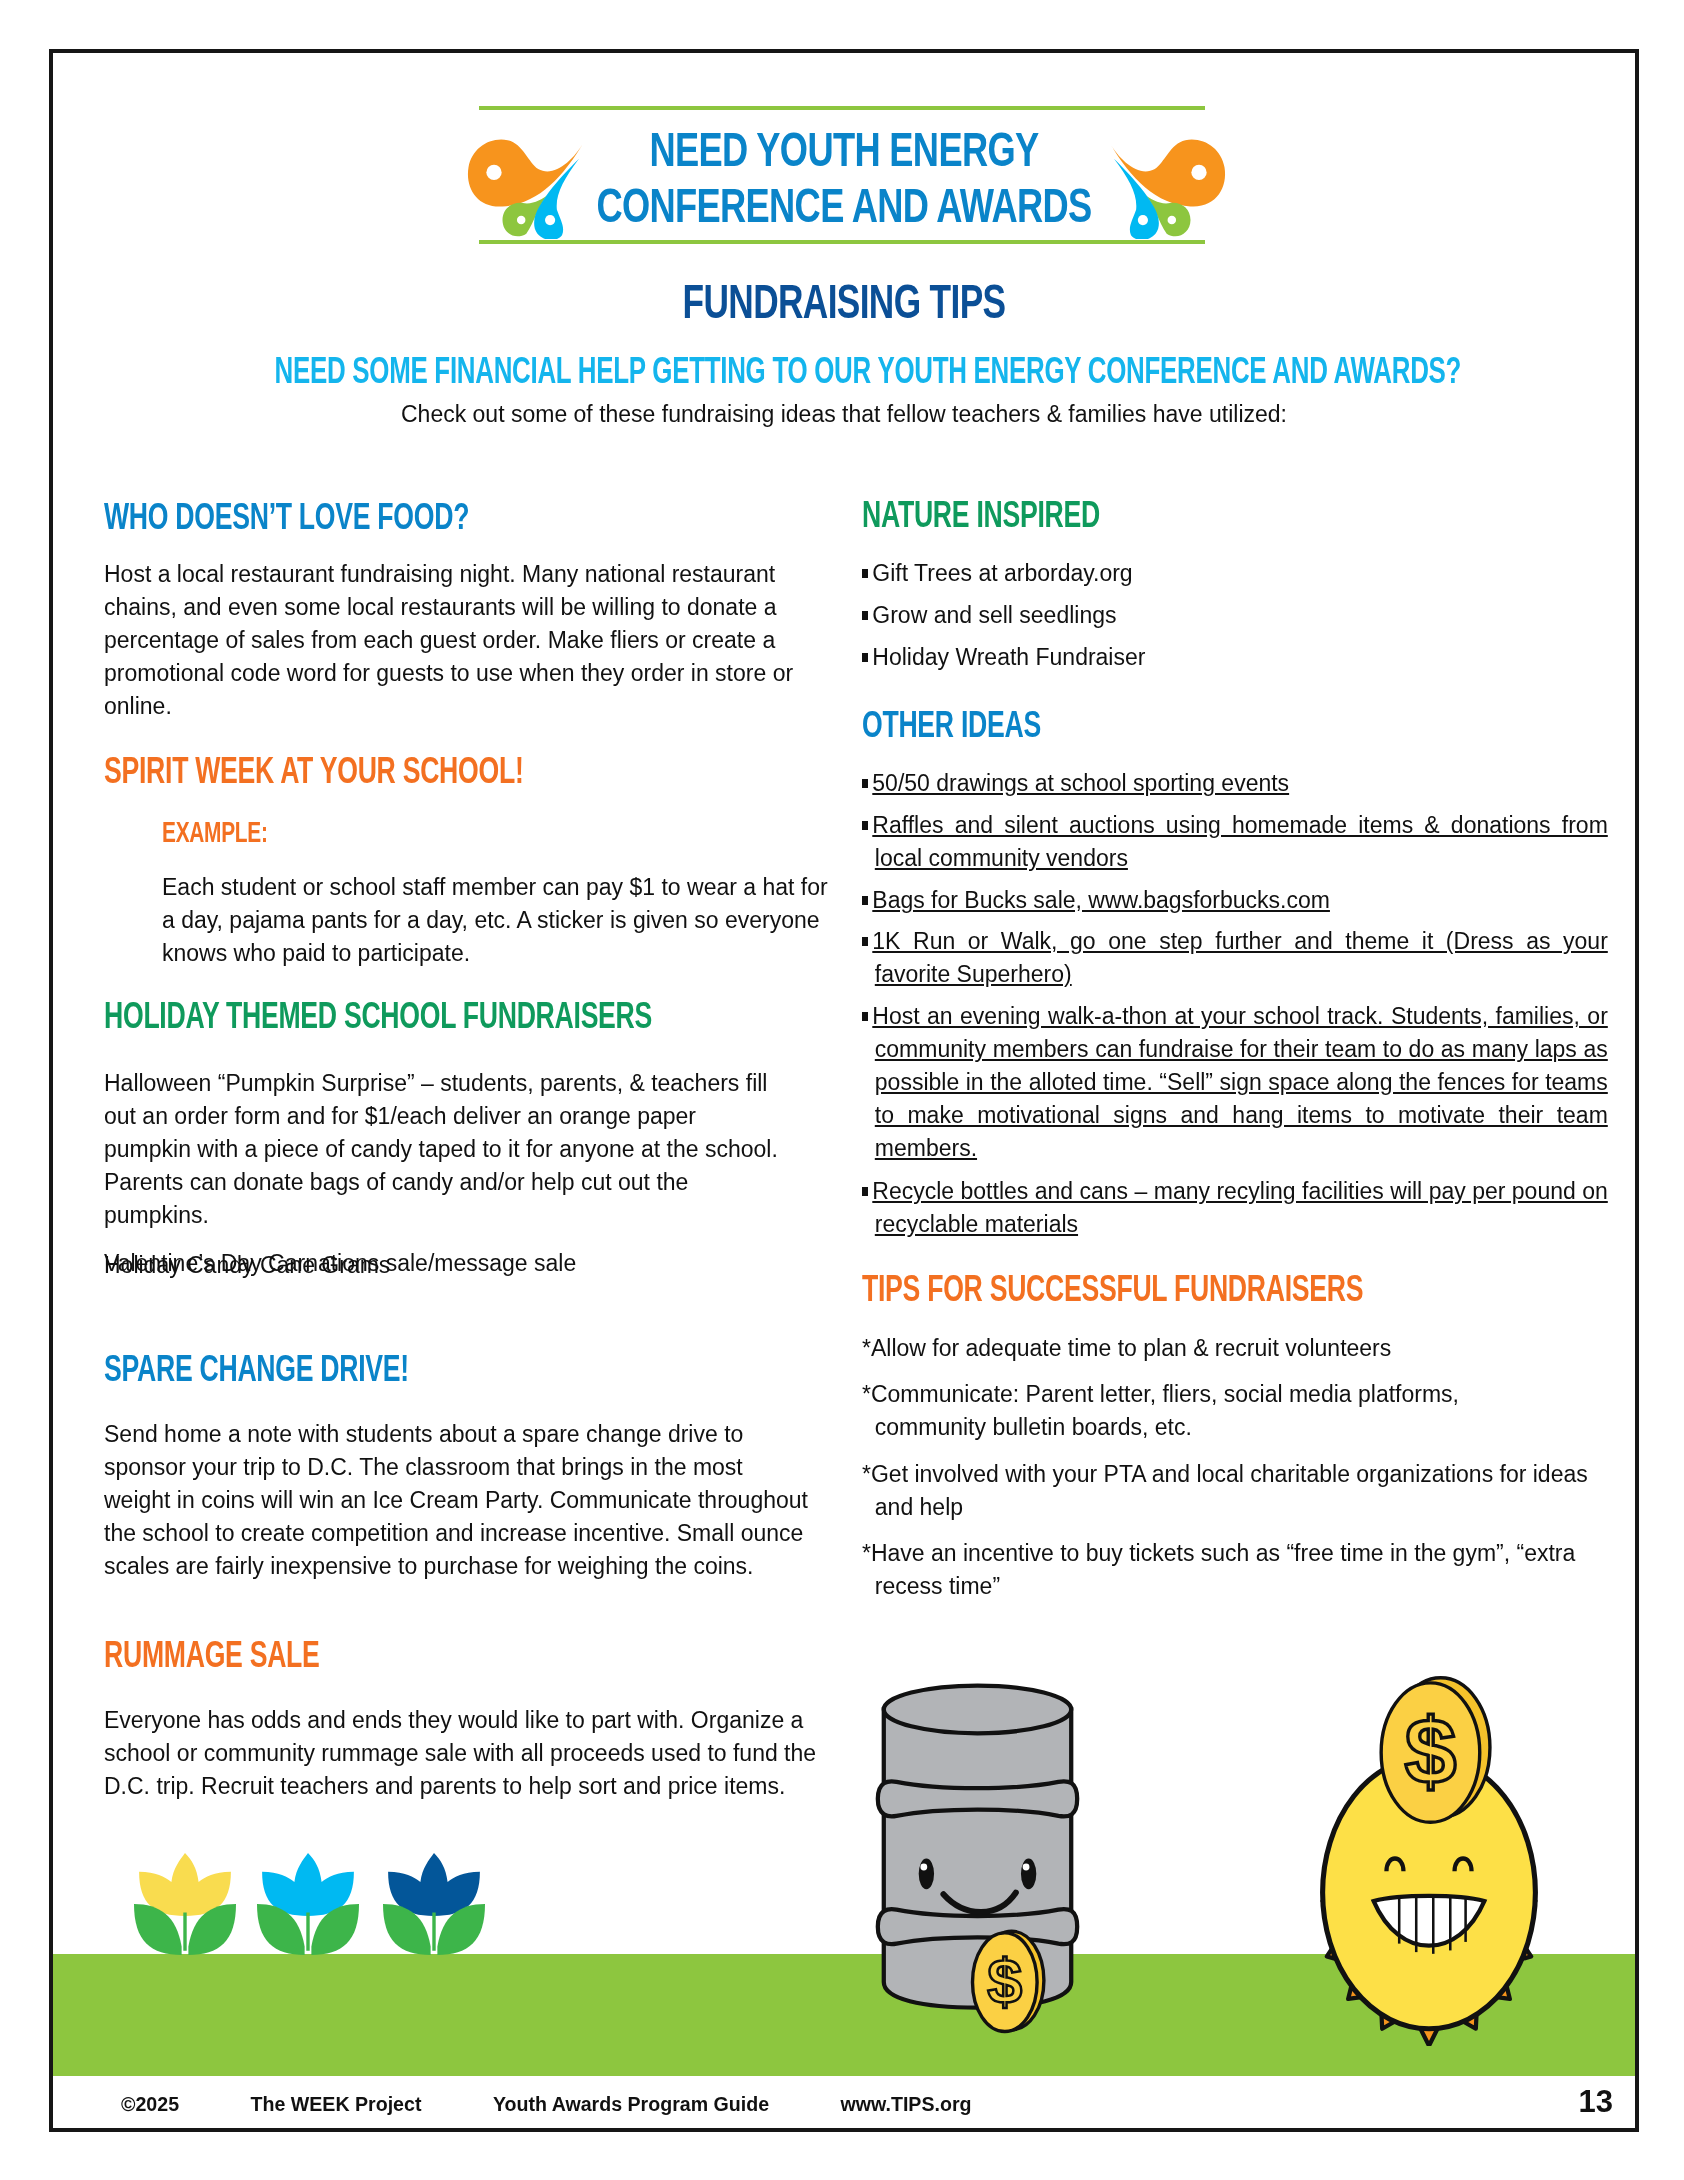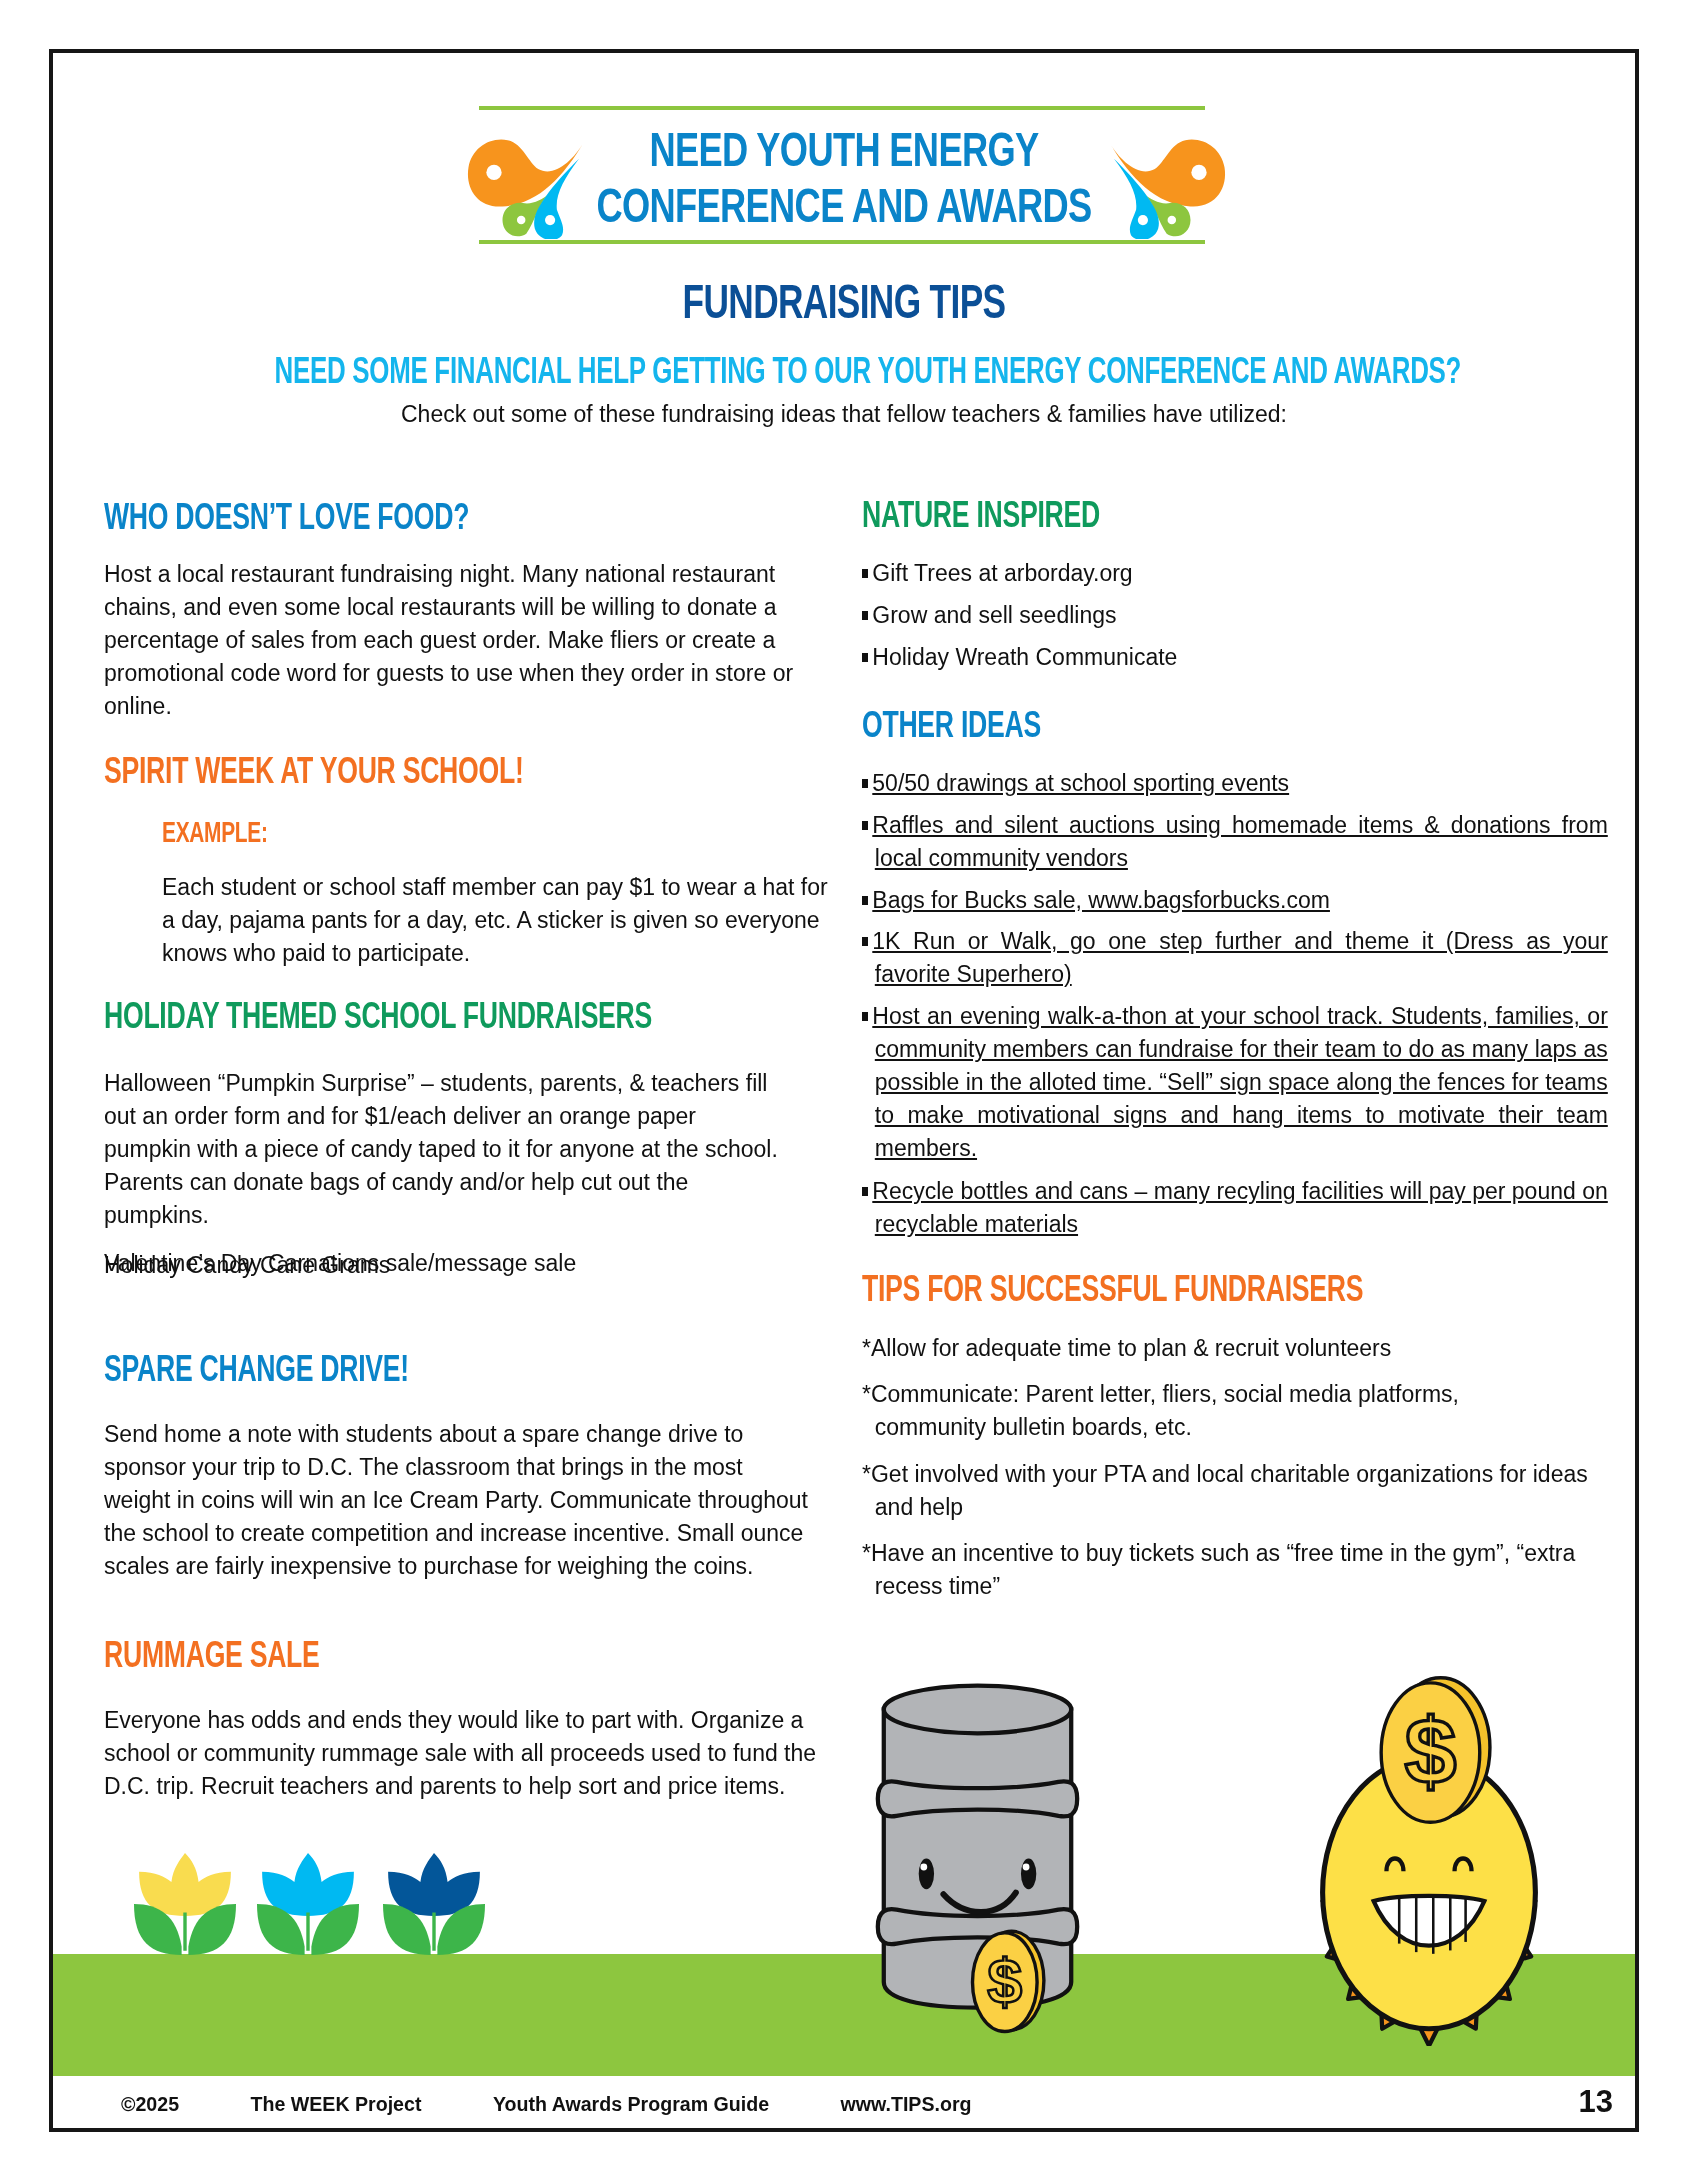--- a/index.html
+++ b/index.html
@@ -80,21 +80,21 @@
 
   <div class="h blue" style="left:51px; top:1295px">SPARE CHANGE DRIVE!</div>
   <div class="p" style="left:51px; top:1365px; width:707px">Send home a note with students about a spare change drive to sponsor your trip to D.C.  The classroom that brings in the most weight in coins will win an Ice Cream Party. Communicate throughout the school to create competition and increase incentive. Small ounce scales are fairly inexpensive to purchase for weighing the coins.</div>
 
   <div class="h orange" style="left:51px; top:1581px">RUMMAGE SALE</div>
   <div class="p" style="left:51px; top:1651px; width:724px">Everyone has odds and ends they would like to part with. Organize a school or community rummage sale with all proceeds used to fund the D.C. trip. Recruit teachers and parents to help sort and price items.</div>
 
   <div class="h green" style="left:809px; top:441px">NATURE INSPIRED</div>
   <div class="bul" style="left:809px; top:504px; width:733px"><span class="sq"></span><span>Gift Trees at arborday.org</span></div>
   <div class="bul" style="left:809px; top:546px; width:733px"><span class="sq"></span><span>Grow and sell seedlings</span></div>
-  <div class="bul" style="left:809px; top:588px; width:733px"><span class="sq"></span><span>Holiday Wreath Communicate</span></div>
+  <div class="bul" style="left:809px; top:588px; width:733px"><span class="sq"></span><span>Holiday Wreath Fundraiser</span></div>
 
   <div class="h blue" style="left:809px; top:651px">OTHER IDEAS</div>
   <div class="bul just" style="left:809px; top:714px; width:733px"><span class="sq"></span><span>50/50 drawings at school sporting events</span></div>
   <div class="bul just" style="left:809px; top:756px; width:733px"><span class="sq"></span><span>Raffles and silent auctions using homemade items &amp; donations from local community vendors</span></div>
   <div class="bul just" style="left:809px; top:831px; width:733px"><span class="sq"></span><span>Bags for Bucks sale, www.bagsforbucks.com</span></div>
   <div class="bul just" style="left:809px; top:872px; width:733px"><span class="sq"></span><span>1K Run or Walk, go one step further and theme it (Dress as your favorite Superhero)</span></div>
   <div class="bul just" style="left:809px; top:947px; width:733px"><span class="sq"></span><span>Host an evening walk-a-thon at your school track. Students, families, or community members can fundraise for their team to do as many laps as possible in the alloted time. “Sell” sign space along the fences for teams to make motivational signs and hang items to motivate their team members.</span></div>
   <div class="bul just" style="left:809px; top:1122px; width:733px"><span class="sq"></span><span>Recycle bottles and cans – many recyling facilities will pay per pound on recyclable materials</span></div>
 
   <div class="h orange" style="left:809px; top:1215px">TIPS FOR SUCCESSFUL FUNDRAISERS</div>

